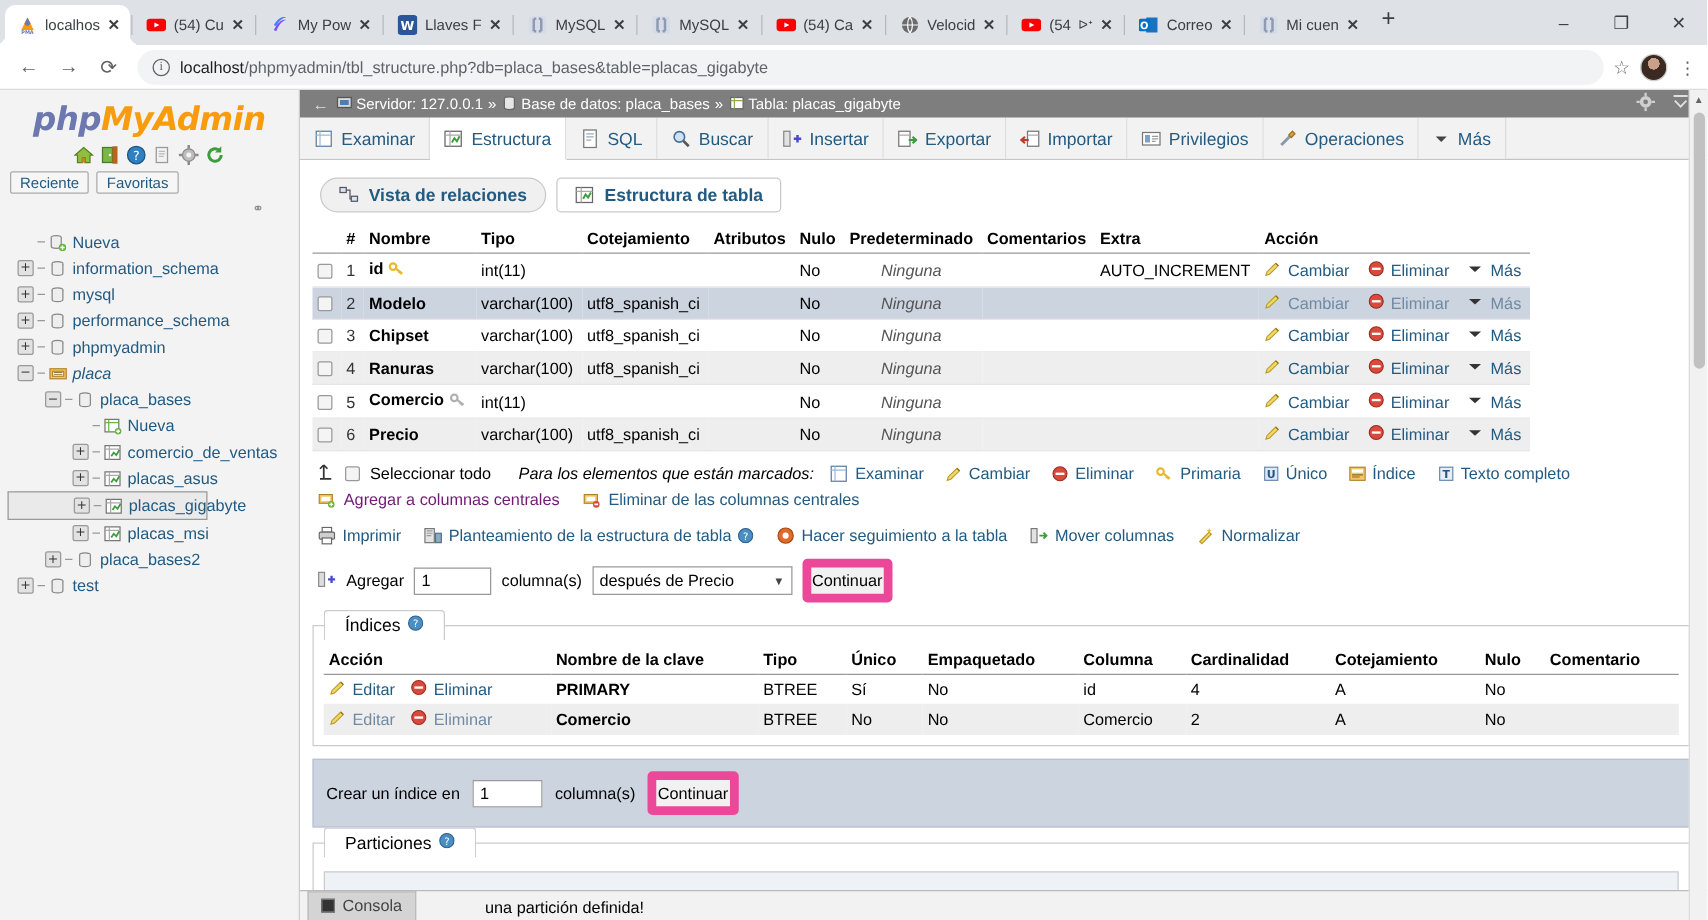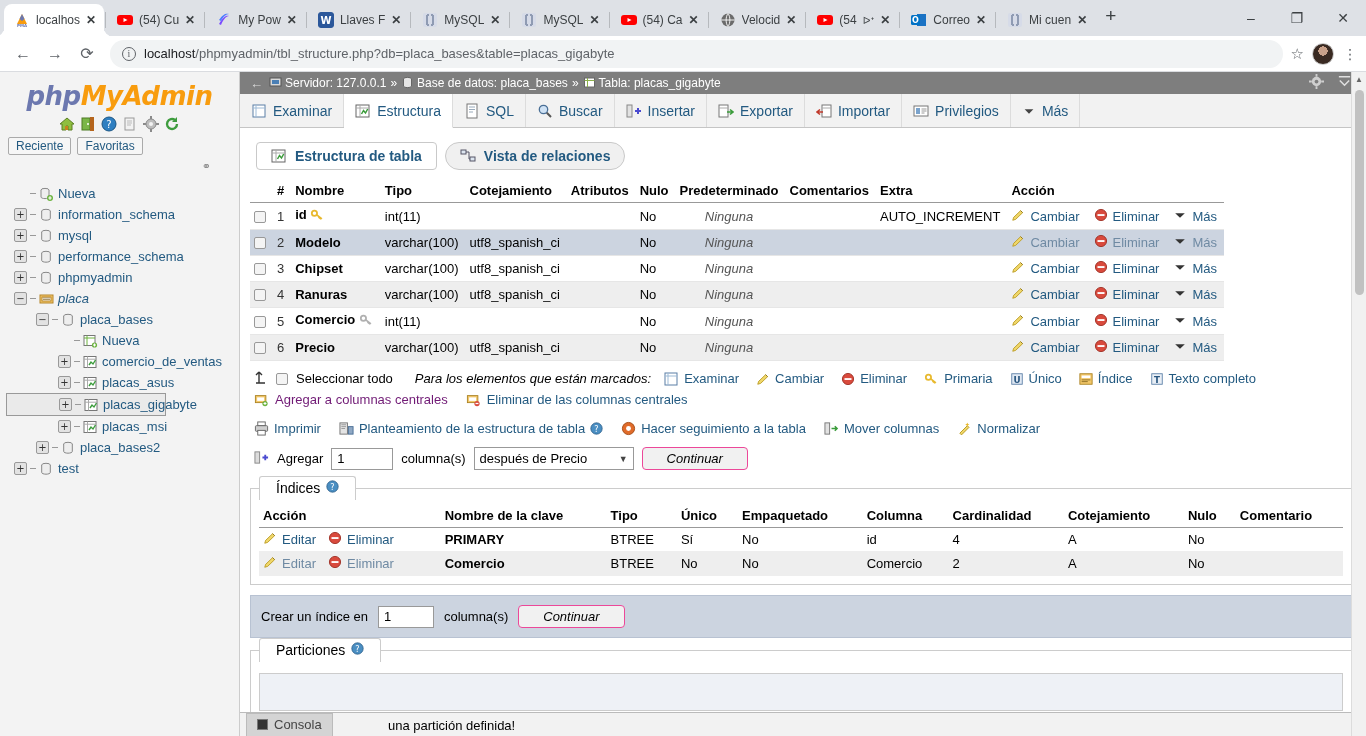--- a/index.html
+++ b/index.html
@@ -148,22 +148,22 @@
      font-size:13px; }
   .toolrow a { color:#235a81; display:inline-flex; align-items:center; gap:5px; }
 
   .addrow { display:flex; align-items:center; gap:8px; padding:9px 0 6px 4px;
      font-size:13px; }
   .inp { border:1px solid #999; background:#fff; height:22px; padding:0 5px;
      font-size:13px; font-family:"Liberation Sans", sans-serif; }
   .sel { border:1px solid #999; background:#fff; height:23px; width:160px;
      font-size:13px; display:flex; align-items:center; justify-content:space-between;
      padding:0 5px; }
-  .btn { border:1px solid #ec4899; border-radius:4px; background:#f1f1f1;
-     padding:3px 24px; font-size:13px; font-family:"Liberation Sans", sans-serif;font-style:italic; }
+  .btn { border:7px solid #ec4899; border-radius:4px; background:#f1f1f1;
+     padding:3px 1px; font-size:13px; font-family:"Liberation Sans", sans-serif; }
 
   
   .fset { border:1px solid #ccc; margin-top:12px; position:relative;
      padding:16px 8px 8px; background:#fff; }
   .legend { position:absolute; top:-13px; left:8px; background:#fff;
      border:1px solid #ccc; border-bottom:none; padding:3px 16px 4px;
      font-size:14px; display:flex; align-items:center; gap:6px;
      border-radius:3px 3px 0 0; }
   table.idx { border-collapse:collapse; font-size:13px; width:100%; }
   table.idx th { text-align:left; font-weight:bold; padding:3px 8px 4px 4px;
@@ -630,50 +630,59 @@
             <svg width="16" height="16" viewBox="0 0 16 16">
               <rect x="1" y="3" width="14" height="10" fill="#fff" stroke="#777"></rect>
               <rect x="3" y="5" width="4" height="6" fill="#7aa3cc"></rect>
               <path d="M8.5 6h5M8.5 8h5M8.5 10h3" stroke="#999"></path>
             </svg>
           </span>
           <span>Privilegios</span>
         </div>
         <div class="ntab">
           <span style="display: inline-flex;">
+            <svg width="16" height="16" viewBox="0 0 16 16">
+              <path d="M3 13 10 6" stroke="#8899aa" stroke-width="2.4"></path>
+              <path d="M9 5l3-3 2 2-3 3z" fill="#d8a13a" stroke="#a0751f"></path>
+            </svg>
+          </span>
+          <span>Operaciones</span>
+        </div>
+        <div class="ntab">
+          <span style="display: inline-flex;">
             <svg width="14" height="14" viewBox="0 0 16 16">
               <path d="M3 6h10l-5 5z" fill="#444"></path>
             </svg>
           </span>
           <span>Más</span>
         </div>
       </div>
 
     <div class="content">
 
       <div class="subtabs" id="subtabs-container">
+          <div class="subtab pill">
+            <span style="display: inline-flex;">
+              <svg width="16" height="16" viewBox="0 0 16 16">
+                <rect x="1" y="2" width="5" height="4" fill="#dde6f0" stroke="#556"></rect>
+                <rect x="10" y="9" width="5" height="4" fill="#dde6f0" stroke="#556"></rect>
+                <path d="M6 4h3v7h1" stroke="#556" fill="none"></path>
+              </svg>
+            </span>
+            <span>Vista de relaciones</span>
+          </div>
           <div class="subtab">
             <span style="display: inline-flex;">
               <svg width="16" height="16" viewBox="0 0 16 16">
                 <rect x="1" y="2" width="13" height="12" fill="#fff" stroke="#666"></rect>
                 <path d="M1 5h13M5 2v12" stroke="#aaa"></path>
                 <path d="M6.5 11l2-3.5 2 2.5 2.2-4" stroke="#3b9c3b" stroke-width="1.5" fill="none"></path>
               </svg>
             </span>
             <span>Estructura de tabla</span>
-          </div>
-          <div class="subtab pill">
-            <span style="display: inline-flex;">
-              <svg width="16" height="16" viewBox="0 0 16 16">
-                <rect x="1" y="2" width="5" height="4" fill="#dde6f0" stroke="#556"></rect>
-                <rect x="10" y="9" width="5" height="4" fill="#dde6f0" stroke="#556"></rect>
-                <path d="M6 4h3v7h1" stroke="#556" fill="none"></path>
-              </svg>
-            </span>
-            <span>Vista de relaciones</span>
           </div>
         </div>
 
       <table class="struct">
         <thead>
             <tr id="struct-head">
               <th></th>
               <th>#</th>
               <th>Nombre</th>
               <th>Tipo</th>

